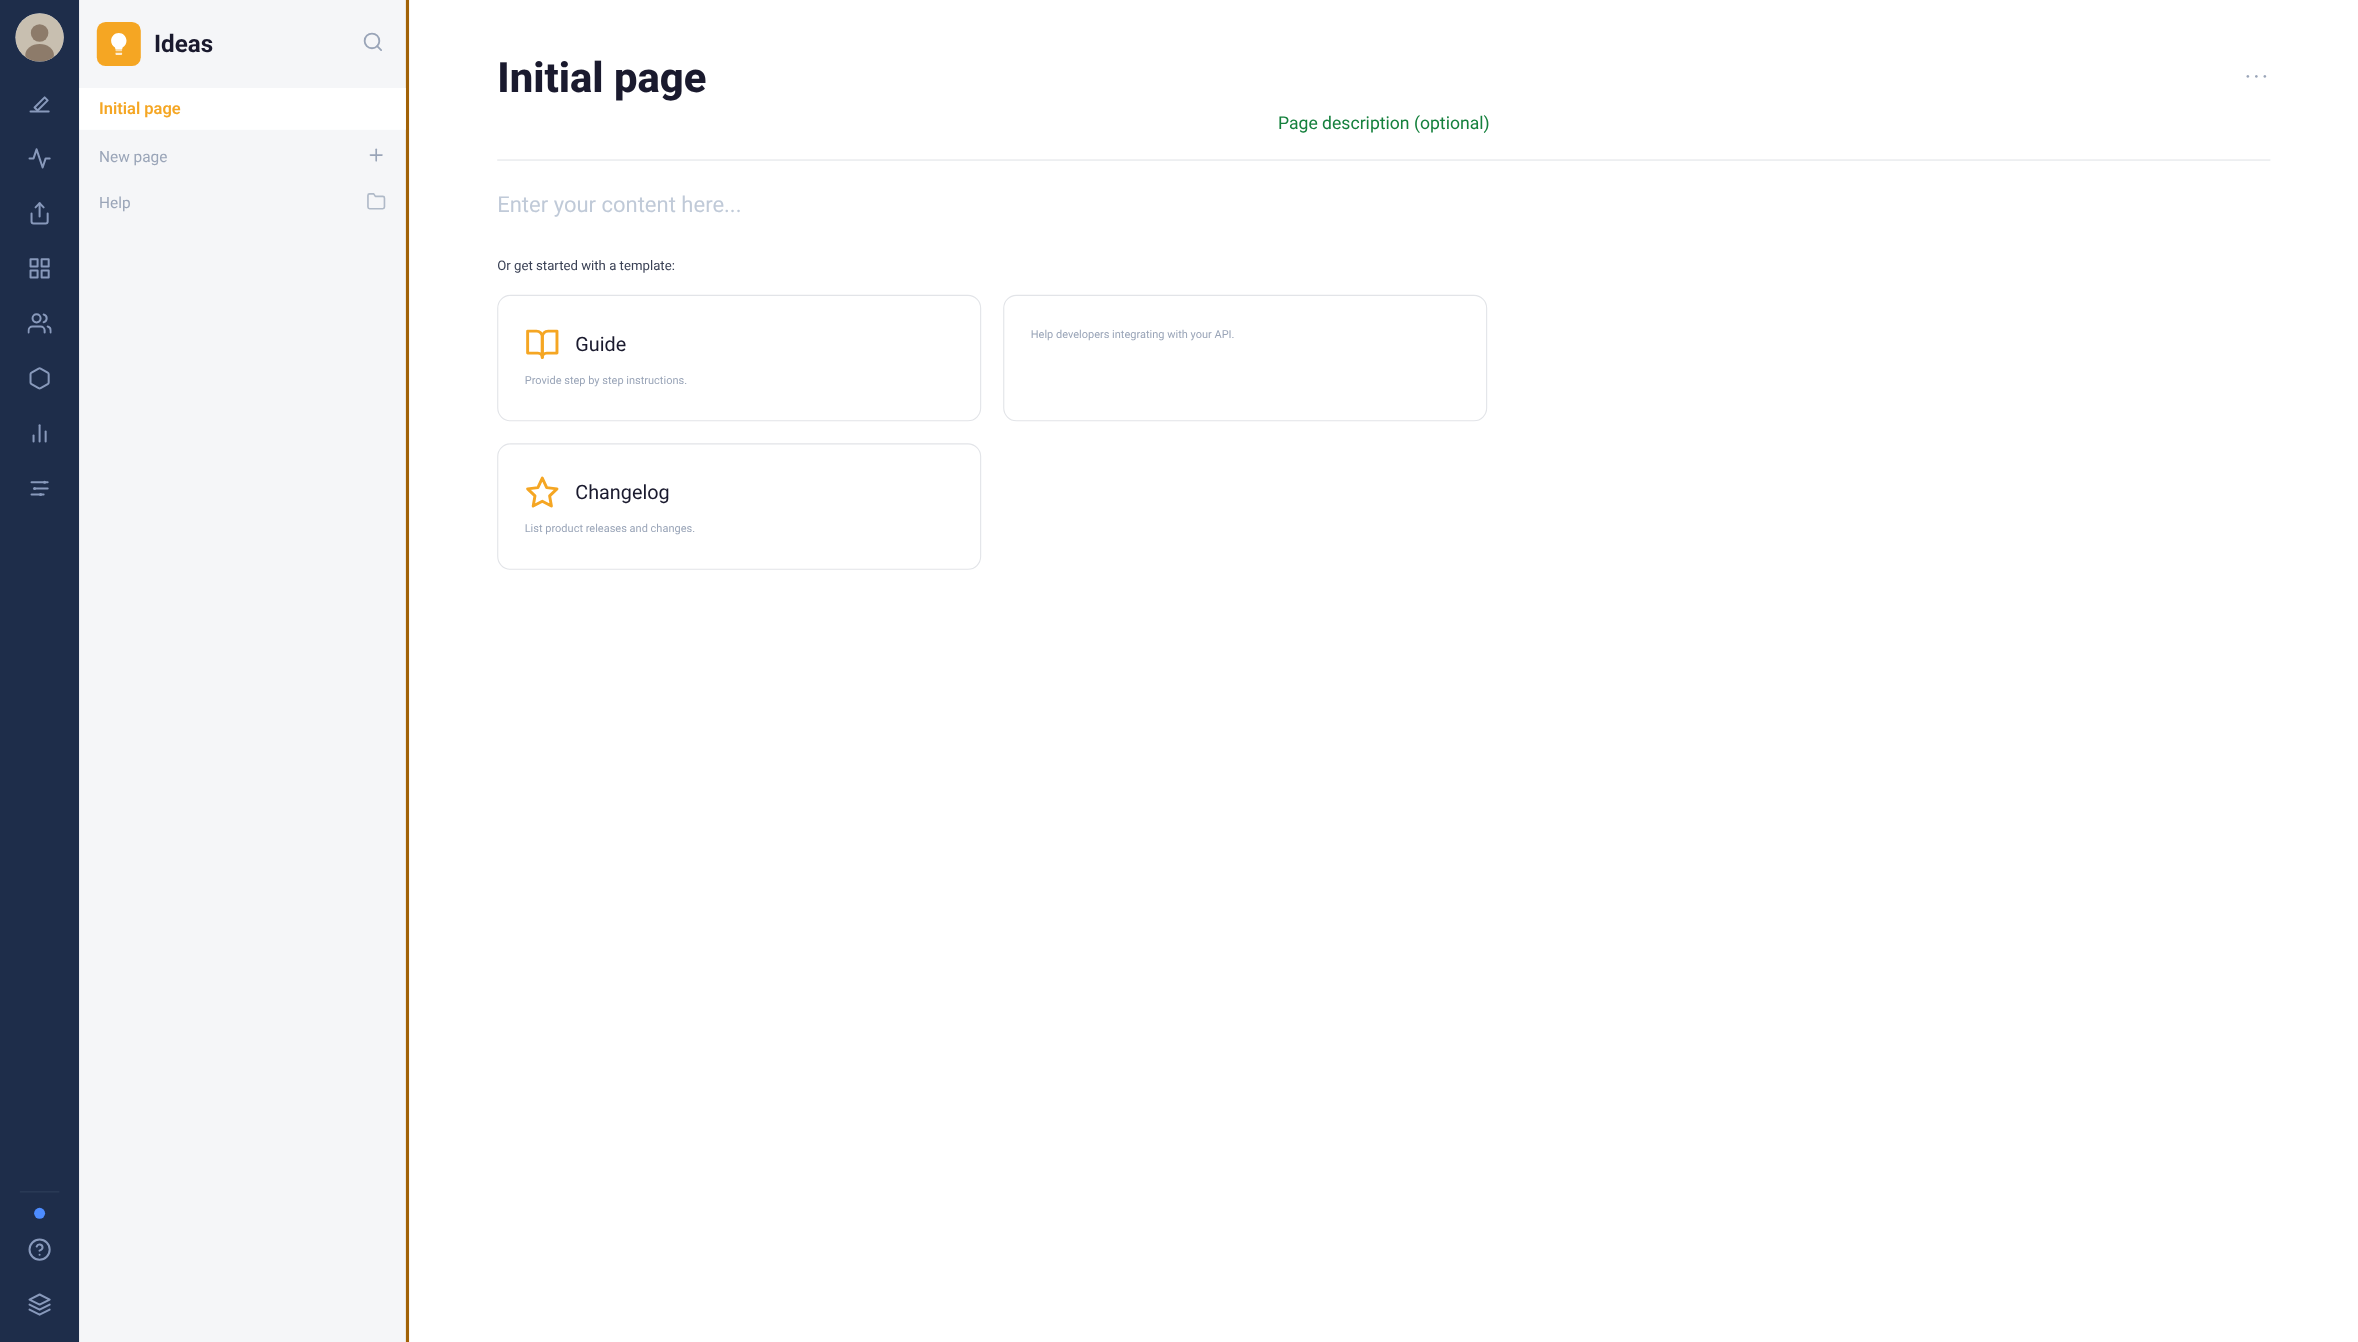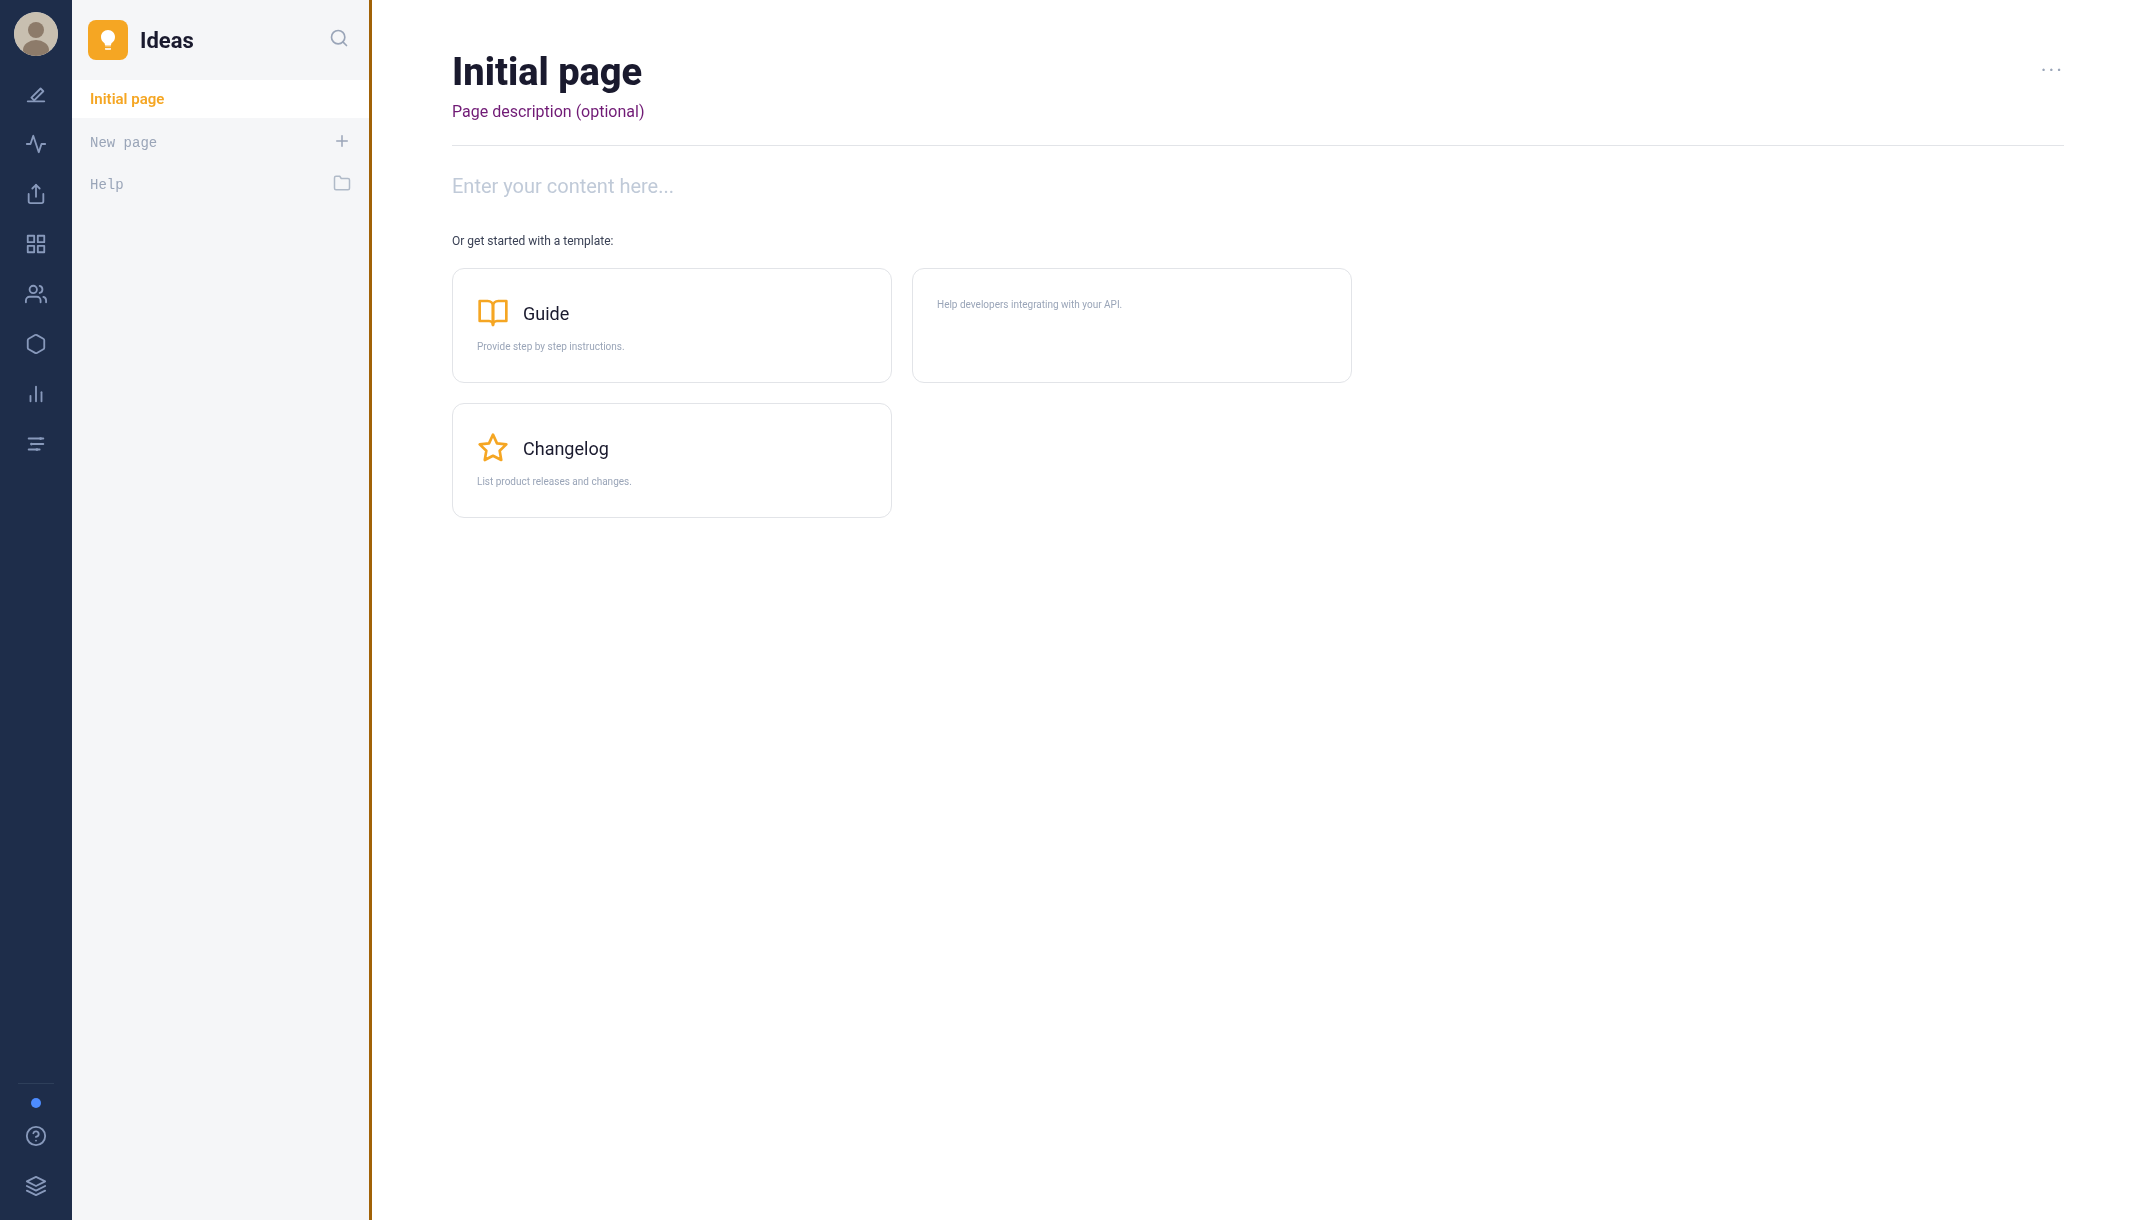--- a/index.html
+++ b/index.html
@@ -96,21 +96,20 @@
     .sidebar-page-item.active {
       background: #fff;
       color: #f5a623;
       font-weight: 600;
     }
     .sidebar-page-item span { flex: 1; }
 
     .sidebar-section {
       padding: 0 0 0 0;
       margin-top: 4px;
-      font-family: Liberation Mono, monospace;
     }
     .sidebar-section-item {
       padding: 10px 18px;
       cursor: pointer;
       font-size: 14px;
       color: #9aa5b8;
       display: flex;
       align-items: center;
       justify-content: space-between;
     }
@@ -139,23 +138,24 @@
     }
     .page-more {
       color: #9aa5b8;
       cursor: pointer;
       font-size: 22px;
       letter-spacing: 2px;
       margin-top: 8px;
     }
     .page-description {
       font-size: 16px;
-      color: #701a75;
+      color: #15803d;
       margin-bottom: 24px;
       cursor: text;
+      text-align: center;
     }
     .page-divider {
       border: none;
       border-top: 1px solid #e2e4e8;
       margin-bottom: 28px;
     }
     .page-content-placeholder {
       font-size: 20px;
       color: #c0cad8;
       margin-bottom: 36px;

